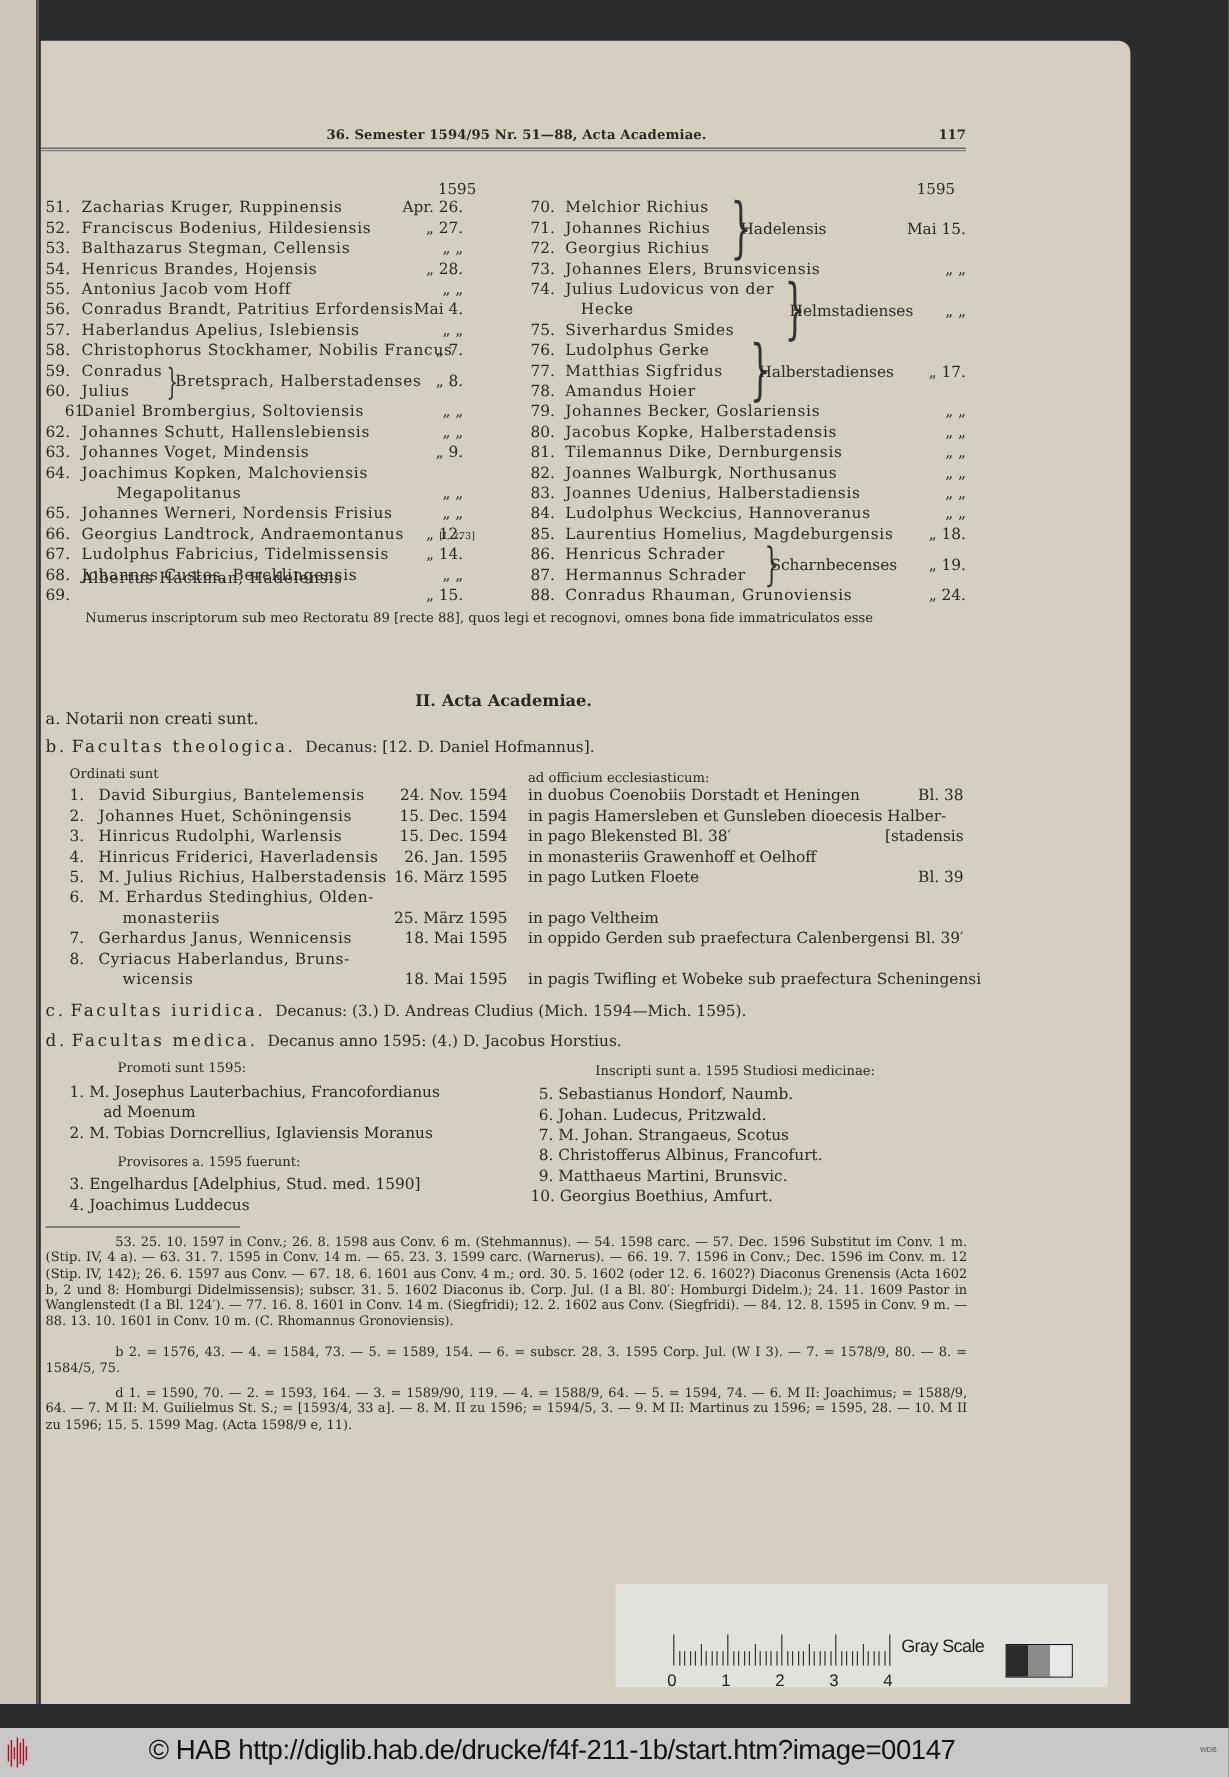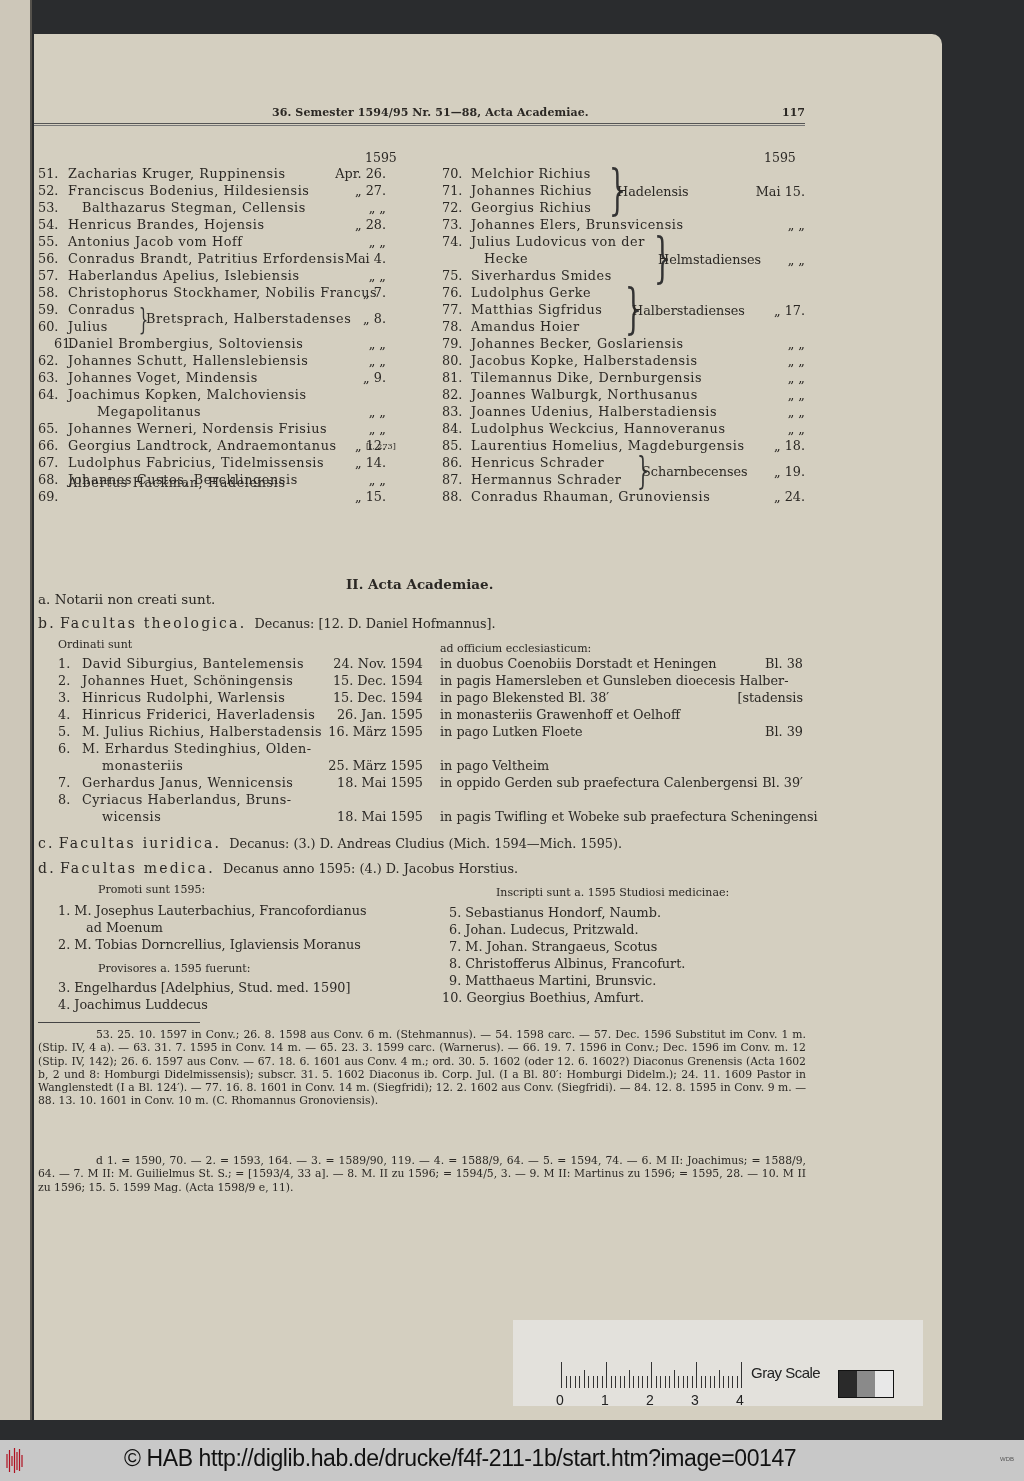--- a/index.html
+++ b/index.html
@@ -45,21 +45,21 @@
 
   <div id="colL">
       <div class="ln small" style="left:331px;top:116px;font-size:12.5px">1595</div>
       <div class="ln" style="left:4px;top:132px">51.</div>
       <div class="ln sp" style="left:34px;top:132px;letter-spacing:0.6px">Zacharias Kruger, Ruppinensis</div>
       <div class="date" style="right:556px;top:132px">Apr. 26.</div>
       <div class="ln" style="left:4px;top:149px">52.</div>
       <div class="ln sp" style="left:34px;top:149px;letter-spacing:0.6px">Franciscus Bodenius, Hildesiensis</div>
       <div class="date" style="right:556px;top:149px">„ 27.</div>
       <div class="ln" style="left:4px;top:166px">53.</div>
-      <div class="ln sp" style="left:48px;top:166px;letter-spacing:0.6px">Balthazarus Stegman, Cellensis</div>
+      <div class="ln sp" style="left:34px;top:166px;letter-spacing:0.6px">Balthazarus Stegman, Cellensis</div>
       <div class="date" style="right:556px;top:166px">„ „</div>
       <div class="ln" style="left:4px;top:183px">54.</div>
       <div class="ln sp" style="left:34px;top:183px;letter-spacing:0.6px">Henricus Brandes, Hojensis</div>
       <div class="date" style="right:556px;top:183px">„ 28.</div>
       <div class="ln" style="left:4px;top:200px">55.</div>
       <div class="ln sp" style="left:34px;top:200px;letter-spacing:0.6px">Antonius Jacob vom Hoff</div>
       <div class="date" style="right:556px;top:200px">„ „</div>
       <div class="ln" style="left:4px;top:217px">56.</div>
       <div class="ln sp" style="left:34px;top:217px;letter-spacing:0.6px">Conradus Brandt, Patritius Erfordensis</div>
       <div class="date" style="right:556px;top:217px">Mai 4.</div>
@@ -179,20 +179,21 @@
       <div class="ln" style="left:624px;top:217.5px">Helmstadienses</div>
       <div class="date" style="right:137px;top:217.5px">„ „</div>
       <div class="brace" style="left:582px;top:249px;font-size:55px;line-height:51px">}</div>
       <div class="ln" style="left:598px;top:268.5px">Halberstadienses</div>
       <div class="date" style="right:137px;top:268.5px">„ 17.</div>
       <div class="brace" style="left:597px;top:419px;font-size:38px;line-height:34px">}</div>
       <div class="ln" style="left:608px;top:430px">Scharnbecenses</div>
       <div class="date" style="right:137px;top:430px">„ 19.</div>
     </div>
 
+  <div class="ln small" style="left:37px;top:473px">Numerus inscriptorum sub meo Rectoratu 89 [recte 88], quos legi et recognovi, omnes bona fide immatriculatos esse</div>
 
   <div class="sect" style="left:312px;top:542px">II. Acta Academiae.</div>
   <div class="ln" style="left:4px;top:557px;font-size:13.5px">a. Notarii non creati sunt.</div>
 
   <div class="ln" style="left:4px;top:581px">
     <span class="big">b.</span> <span class="big">Facultas theologica.</span>&nbsp; <span>Decanus: [12. D. Daniel Hofmannus].</span>
   </div>
   <div class="ln small" style="left:24px;top:603px">Ordinati sunt</div>
   <div class="ln small" style="left:406px;top:607px">ad officium ecclesiasticum:</div>
   <div id="bRows">
@@ -268,20 +269,21 @@
       <div class="ln" style="left:415px;top:871px">5. Sebastianus Hondorf, Naumb.</div>
       <div class="ln" style="left:415px;top:888px">6. Johan. Ludecus, Pritzwald.</div>
       <div class="ln" style="left:415px;top:905px">7. M. Johan. Strangaeus, Scotus</div>
       <div class="ln" style="left:415px;top:922px">8. Christofferus Albinus, Francofurt.</div>
       <div class="ln" style="left:415px;top:939px">9. Matthaeus Martini, Brunsvic.</div>
       <div class="ln" style="left:408px;top:956px">10. Georgius Boethius, Amfurt.</div>
     </div>
 
   <div style="position:absolute;left:4px;top:988px;width:162px;border-top:1px solid #444"></div>
   <div class="fn" style="top:994px;text-indent:58px">53. 25. 10. 1597 in Conv.; 26. 8. 1598 aus Conv. 6 m. (Stehmannus). — 54. 1598 carc. — 57. Dec. 1596 Substitut im Conv. 1 m. (Stip. IV, 4 a). — 63. 31. 7. 1595 in Conv. 14 m. — 65. 23. 3. 1599 carc. (Warnerus). — 66. 19. 7. 1596 in Conv.; Dec. 1596 im Conv. m. 12 (Stip. IV, 142); 26. 6. 1597 aus Conv. — 67. 18. 6. 1601 aus Conv. 4 m.; ord. 30. 5. 1602 (oder 12. 6. 1602?) Diaconus Grenensis (Acta 1602 b, 2 und 8: Homburgi Didelmissensis); subscr. 31. 5. 1602 Diaconus ib. Corp. Jul. (I a Bl. 80′: Homburgi Didelm.); 24. 11. 1609 Pastor in Wanglenstedt (I a Bl. 124′). — 77. 16. 8. 1601 in Conv. 14 m. (Siegfridi); 12. 2. 1602 aus Conv. (Siegfridi). — 84. 12. 8. 1595 in Conv. 9 m. — 88. 13. 10. 1601 in Conv. 10 m. (C. Rhomannus Gronoviensis).</div>
+  <div class="fn" style="top:1086px;text-indent:58px">b 2. = 1576, 43. — 4. = 1584, 73. — 5. = 1589, 154. — 6. = subscr. 28. 3. 1595 Corp. Jul. (W I 3). — 7. = 1578/9, 80. — 8. = 1584/5, 75.</div>
   <div class="fn" style="top:1120px;text-indent:58px">d 1. = 1590, 70. — 2. = 1593, 164. — 3. = 1589/90, 119. — 4. = 1588/9, 64. — 5. = 1594, 74. — 6. M II: Joachimus; = 1588/9, 64. — 7. M II: M. Guilielmus St. S.; = [1593/4, 33 a]. — 8. M. II zu 1596; = 1594/5, 3. — 9. M II: Martinus zu 1596; = 1595, 28. — 10. M II zu 1596; 15. 5. 1599 Mag. (Acta 1598/9 e, 11).</div>
 </div>
 
 <div class="hab-card">
   <div class="ruler" id="ruler">
       <div class="tick" style="left: 0px; height: 26px;"></div>
       <div class="tick" style="left: 4.5px; height: 12px;"></div>
       <div class="tick" style="left: 9px; height: 12px;"></div>
       <div class="tick" style="left: 13.5px; height: 12px;"></div>
       <div class="tick" style="left: 18px; height: 12px;"></div>

